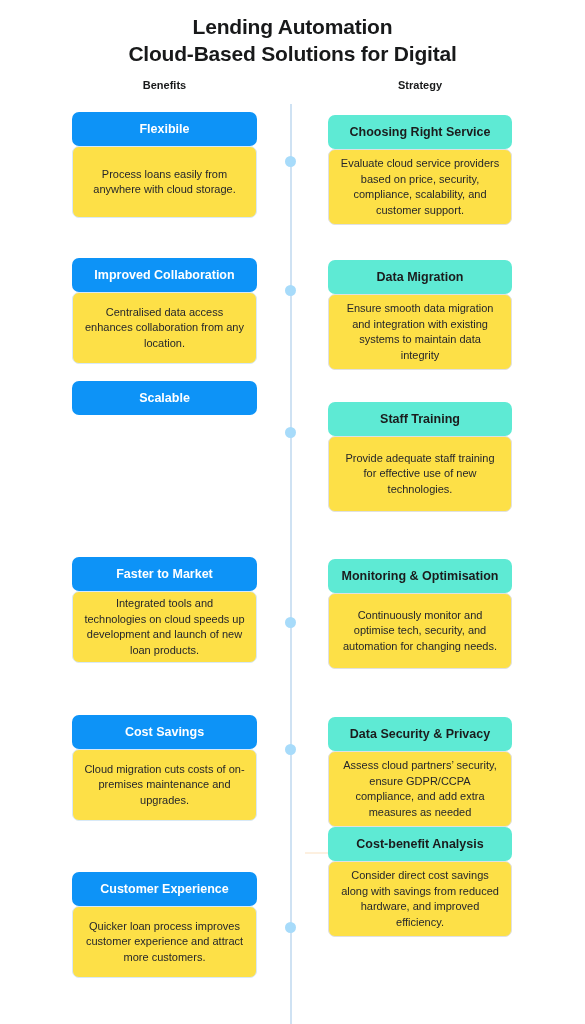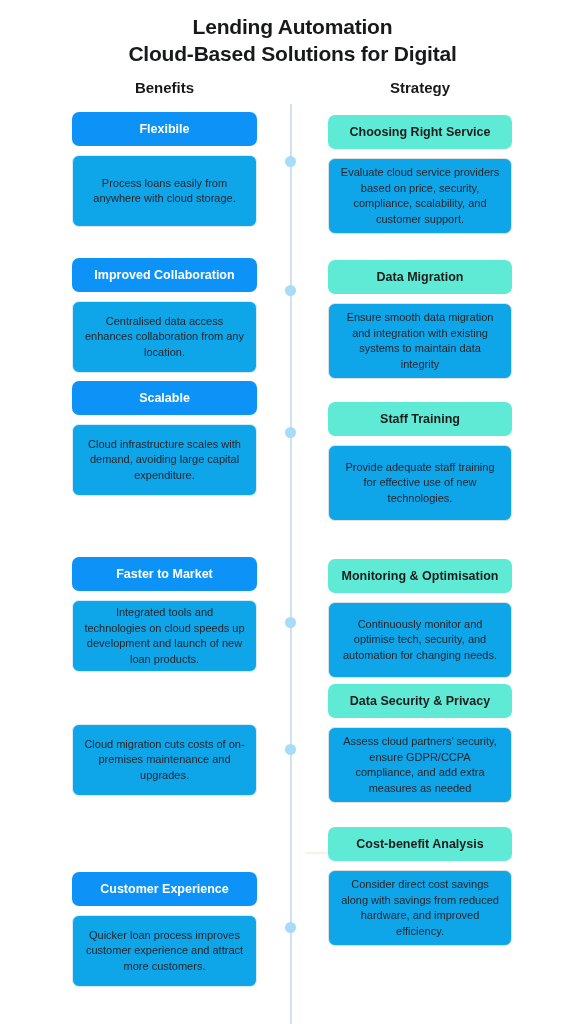--- a/index.html
+++ b/index.html
@@ -29,21 +29,21 @@
     letter-spacing: -0.2px;
   }
   .title .line {
     display: block;
   }
 
   
   .col-header {
     position: absolute;
     top: 79px;
-    font-size: 15px;
+    font-size: 11px;
     font-weight: bold;
     color: #18191a;
     text-align: center;
   }
   .col-header.left  { left: 72px;  width: 185px; }
   .col-header.right { left: 328px; width: 184px; }
 
   
   .timeline {
     position: absolute;
@@ -105,23 +105,22 @@
     color: #ffffff;
   }
   .right .card-head {
     background: #5eead4;
     color: #1b1c1d;
   }
 
   .card-body {
     box-sizing: border-box;
     width: 100%;
-    margin-top: 9px;
     border-radius: 7px;
-    background: #0ea5e9;
+    background: #fde047;
     font-size: 11px;
     line-height: 15.5px;
     color: #25262b;
     text-align: center;
     display: flex;
     align-items: center;
     justify-content: center;
     padding: 10px 11px;
   }
   .left .card-body {
@@ -158,29 +157,29 @@
   <div class="card-body" style="height:72px">Process loans easily from anywhere with cloud storage.</div>
 </div>
 
 <div class="card-group left" style="top:258px">
   <div class="card-head">Improved Collaboration</div>
   <div class="card-body" style="height:72px">Centralised data access enhances collaboration from any location.</div>
 </div>
 
 <div class="card-group left" style="top:381px">
   <div class="card-head">Scalable</div>
-  <div class="card-body" style="height:72px">Cloud infrastructure scales with demand, avoiding large capital expenditure.</div>
 </div>
 
 <div class="card-group left" style="top:557px">
   <div class="card-head">Faster to Market</div>
   <div class="card-body" style="height:72px">Integrated tools and technologies on cloud speeds up development and launch of new loan products.</div>
 </div>
 
 <div class="card-group left" style="top:715px">
+  <div class="card-head">Cost Savings</div>
   <div class="card-body" style="height:72px">Cloud migration cuts costs of on-premises maintenance and upgrades.</div>
 </div>
 
 <div class="card-group left" style="top:872px">
   <div class="card-head">Customer Experience</div>
   <div class="card-body" style="height:72px">Quicker loan process improves customer experience and attract more customers.</div>
 </div>
 
 <div class="card-group right" style="top:115px">
   <div class="card-head">Choosing Right Service</div>
@@ -195,21 +194,21 @@
 <div class="card-group right" style="top:402px">
   <div class="card-head">Staff Training</div>
   <div class="card-body" style="height:76px">Provide adequate staff training for effective use of new technologies.</div>
 </div>
 
 <div class="card-group right" style="top:559px">
   <div class="card-head">Monitoring &amp; Optimisation</div>
   <div class="card-body" style="height:76px">Continuously monitor and optimise tech, security, and automation for changing needs.</div>
 </div>
 
-<div class="card-group right" style="top:684px">
+<div class="card-group right" style="top:717px">
   <div class="card-head">Data Security &amp; Privacy</div>
   <div class="card-body" style="height:76px">Assess cloud partners’ security, ensure GDPR/CCPA compliance, and add extra measures as needed</div>
 </div>
 
 <div class="card-group right" style="top:827px">
   <div class="card-head">Cost-benefit Analysis</div>
   <div class="card-body" style="height:76px">Consider direct cost savings along with savings from reduced hardware, and improved efficiency.</div>
 </div>
 
 </body></html>

